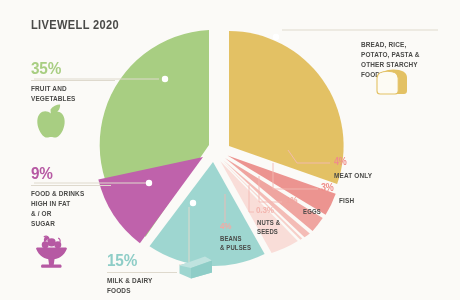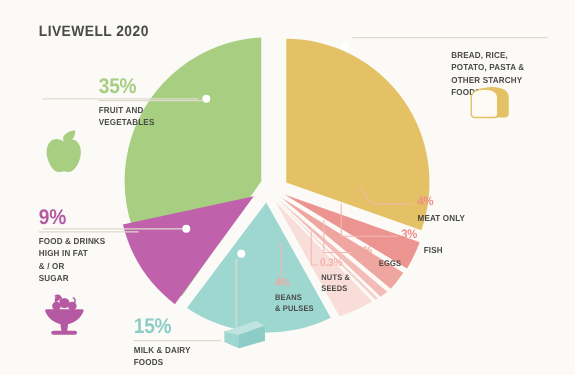--- a/index.html
+++ b/index.html
@@ -81,21 +81,21 @@
     <g fill="#ffffff">
       <circle cx="164" cy="79" r="3.2"></circle>
       <circle cx="275" cy="37" r="3.2"></circle>
       <circle cx="148" cy="183" r="3.2"></circle>
       <circle cx="192" cy="203" r="3.2"></circle>
     </g>
   </svg>
 
   <div class="title">LIVEWELL 2020</div>
 
-  <div class="lbl" style="left:30px;top:60px;margin-left:48px;">
+  <div class="lbl" style="left:30px;top:60px;">
     <div class="pct" style="color:#a8ce82;">35%</div>
     <div class="rule" style="width:84px;margin:3px 0 3px 0;"></div>
     <div class="nm">
       <div>FRUIT AND</div>
       <div>VEGETABLES</div>
     </div>
   </div>
   <svg class="layer" viewBox="0 0 460 300">
     <g transform="translate(36,104)">
       <path fill="#a8ce82" d="M13.5 5.5c2.4-3.6 6.8-5.2 9.6-5 .4 3-1.2 6.6-4.2 8.4-1.6 1-3.6 1.3-5.1 1.1z"></path>

